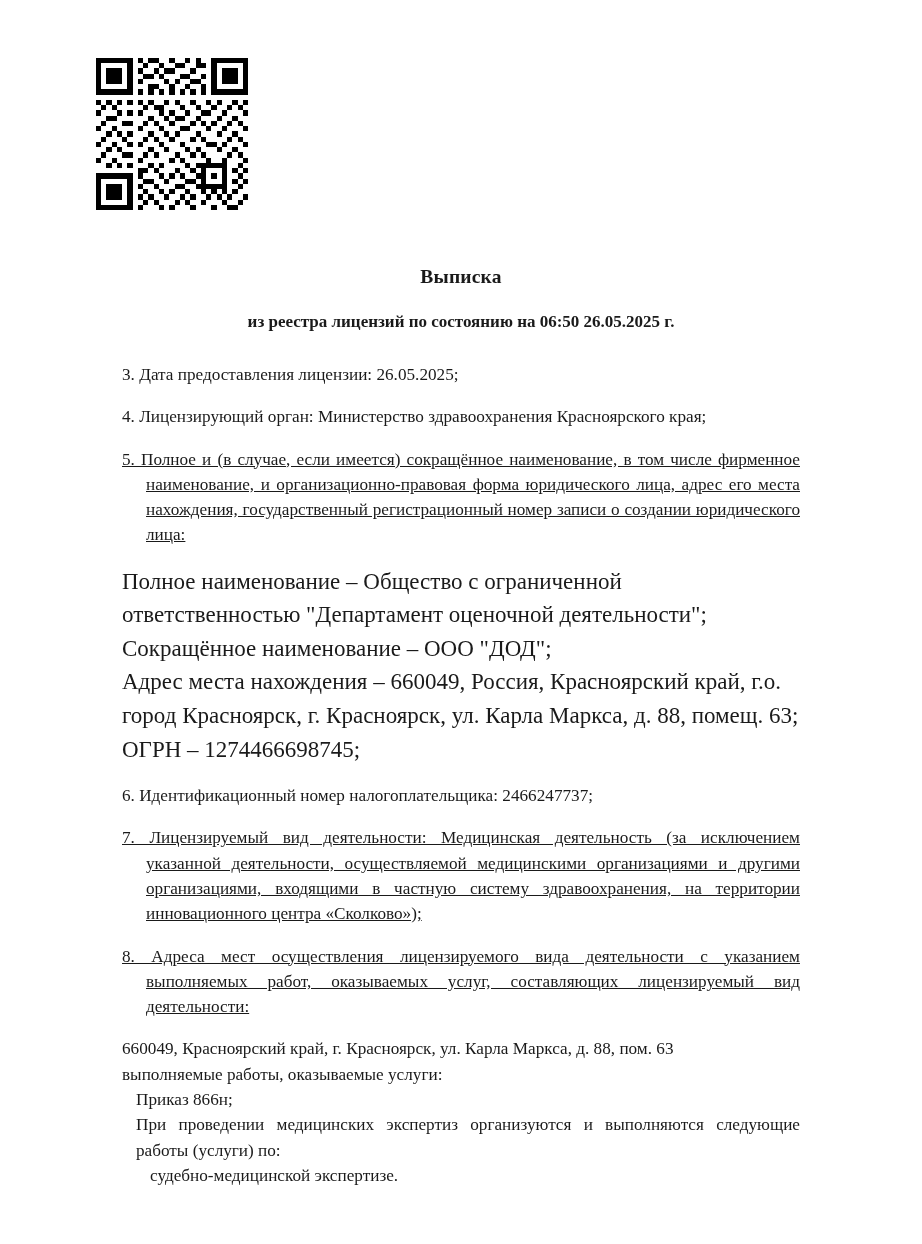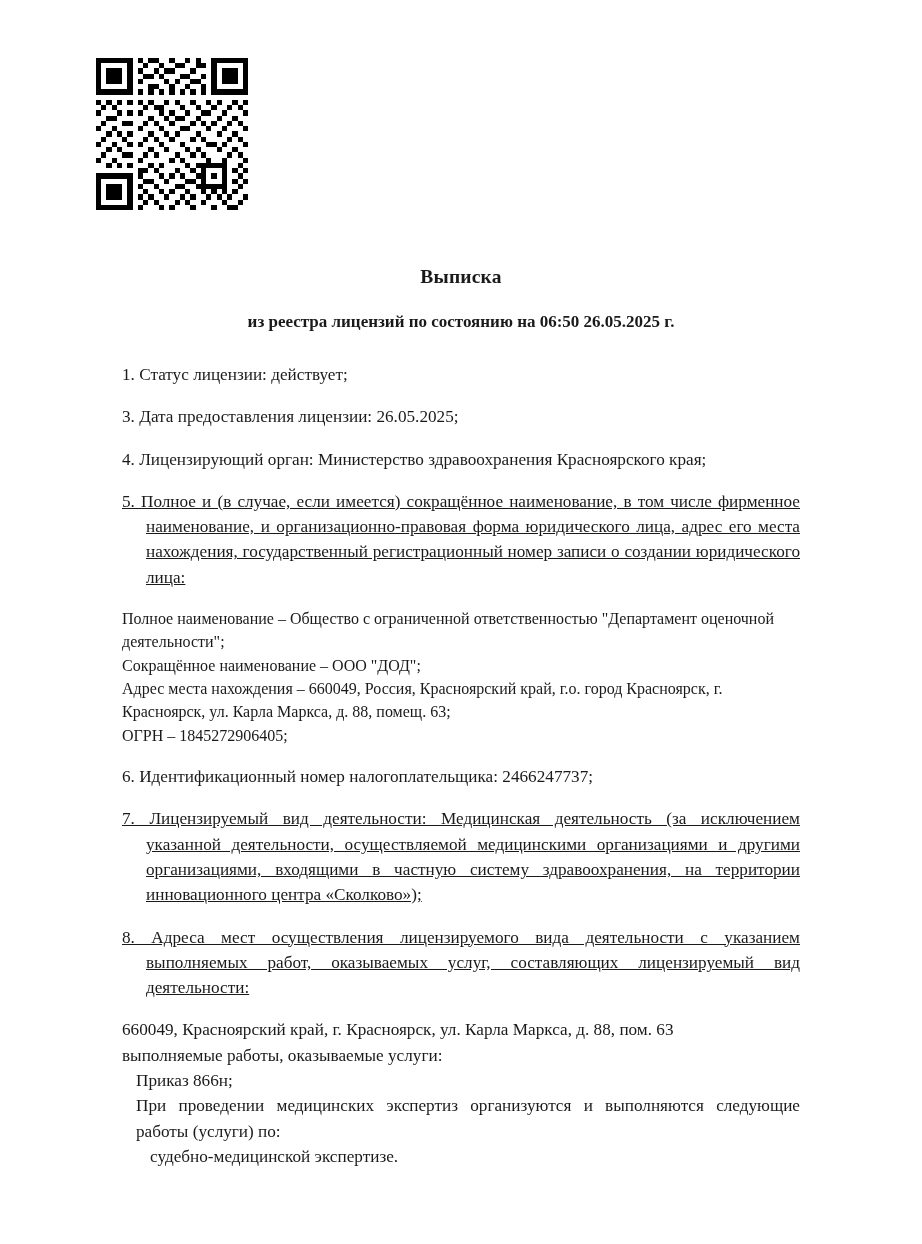--- a/index.html
+++ b/index.html
@@ -56,21 +56,21 @@
   }
   .item {
     font-size: 17.2px;
     line-height: 1.47;
     margin: 0 0 17px 0;
     padding-left: 24px;
     text-indent: -24px;
     text-align: justify;
   }
   .block {
-    font-size: 16px;
+    font-size: 23px;
     line-height: 1.46;
     margin: 0 0 17px 0;
     text-align: left;
   }
   .block .ln { display: block; }
   .addr-block {
     font-size: 17.2px;
     line-height: 1.47;
     margin: 0;
   }
@@ -339,30 +339,29 @@
         <rect x="26" y="28" width="1" height="1"></rect>
       </g>
     </svg>
   </div>
 
   <div class="doc">
 
     <div class="title">Выписка</div>
     <div class="subtitle">из реестра лицензий по состоянию на 06:50 26.05.2025 г.</div>
 
-    <p class="item">1. Статус лицензии: действует;</p>
     <p class="item">3. Дата предоставления лицензии: 26.05.2025;</p>
     <p class="item">4. Лицензирующий орган: Министерство здравоохранения Красноярского края;</p>
     <p class="item just">5. Полное и (в случае, если имеется) сокращённое наименование, в том числе фирменное наименование, и организационно-правовая форма юридического лица, адрес его места нахождения, государственный регистрационный номер записи о создании юридического лица:</p>
 
     <div class="block">
       <span class="ln">Полное наименование – Общество с ограниченной ответственностью "Департамент оценочной деятельности";</span>
       <span class="ln">Сокращённое наименование – ООО "ДОД";</span>
       <span class="ln">Адрес места нахождения – 660049, Россия, Красноярский край, г.о. город Красноярск, г. Красноярск, ул. Карла Маркса, д. 88, помещ. 63;</span>
-      <span class="ln">ОГРН – 1845272906405;</span>
+      <span class="ln">ОГРН – 1274466698745;</span>
     </div>
 
     <p class="item">6. Идентификационный номер налогоплательщика: 2466247737;</p>
     <p class="item just">7. Лицензируемый вид деятельности: Медицинская деятельность (за исключением указанной деятельности, осуществляемой медицинскими организациями и другими организациями, входящими в частную систему здравоохранения, на территории инновационного центра «Сколково»);</p>
     <p class="item just">8. Адреса мест осуществления лицензируемого вида деятельности с указанием выполняемых работ, оказываемых услуг, составляющих лицензируемый вид деятельности:</p>
 
     <div class="addr-block">
       <span class="ln">660049, Красноярский край, г. Красноярск, ул. Карла Маркса, д. 88, пом. 63</span>
       <span class="ln">выполняемые работы, оказываемые услуги:</span>
       <span class="ln indent1">Приказ 866н;</span>

